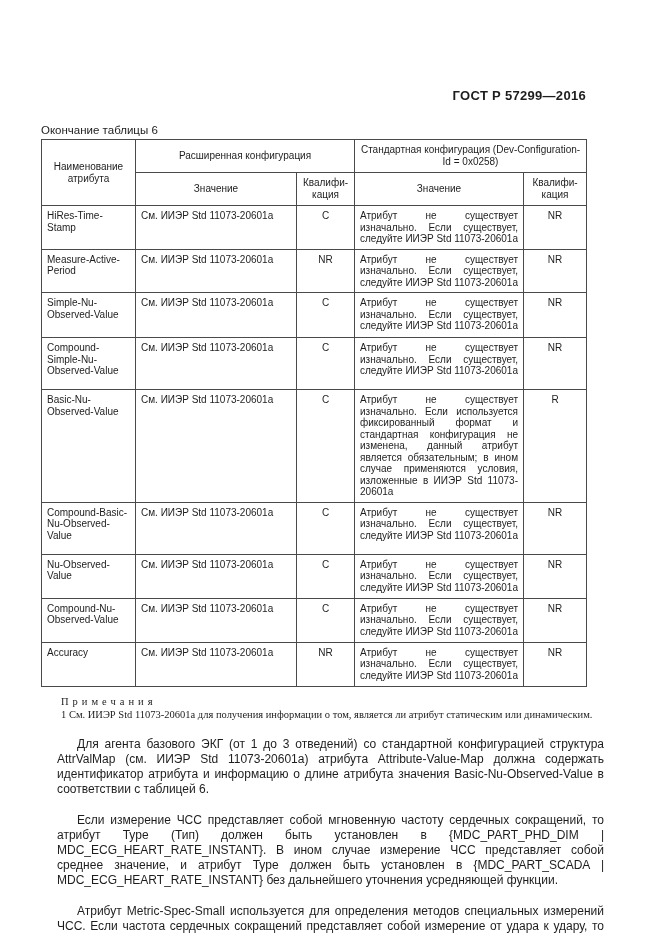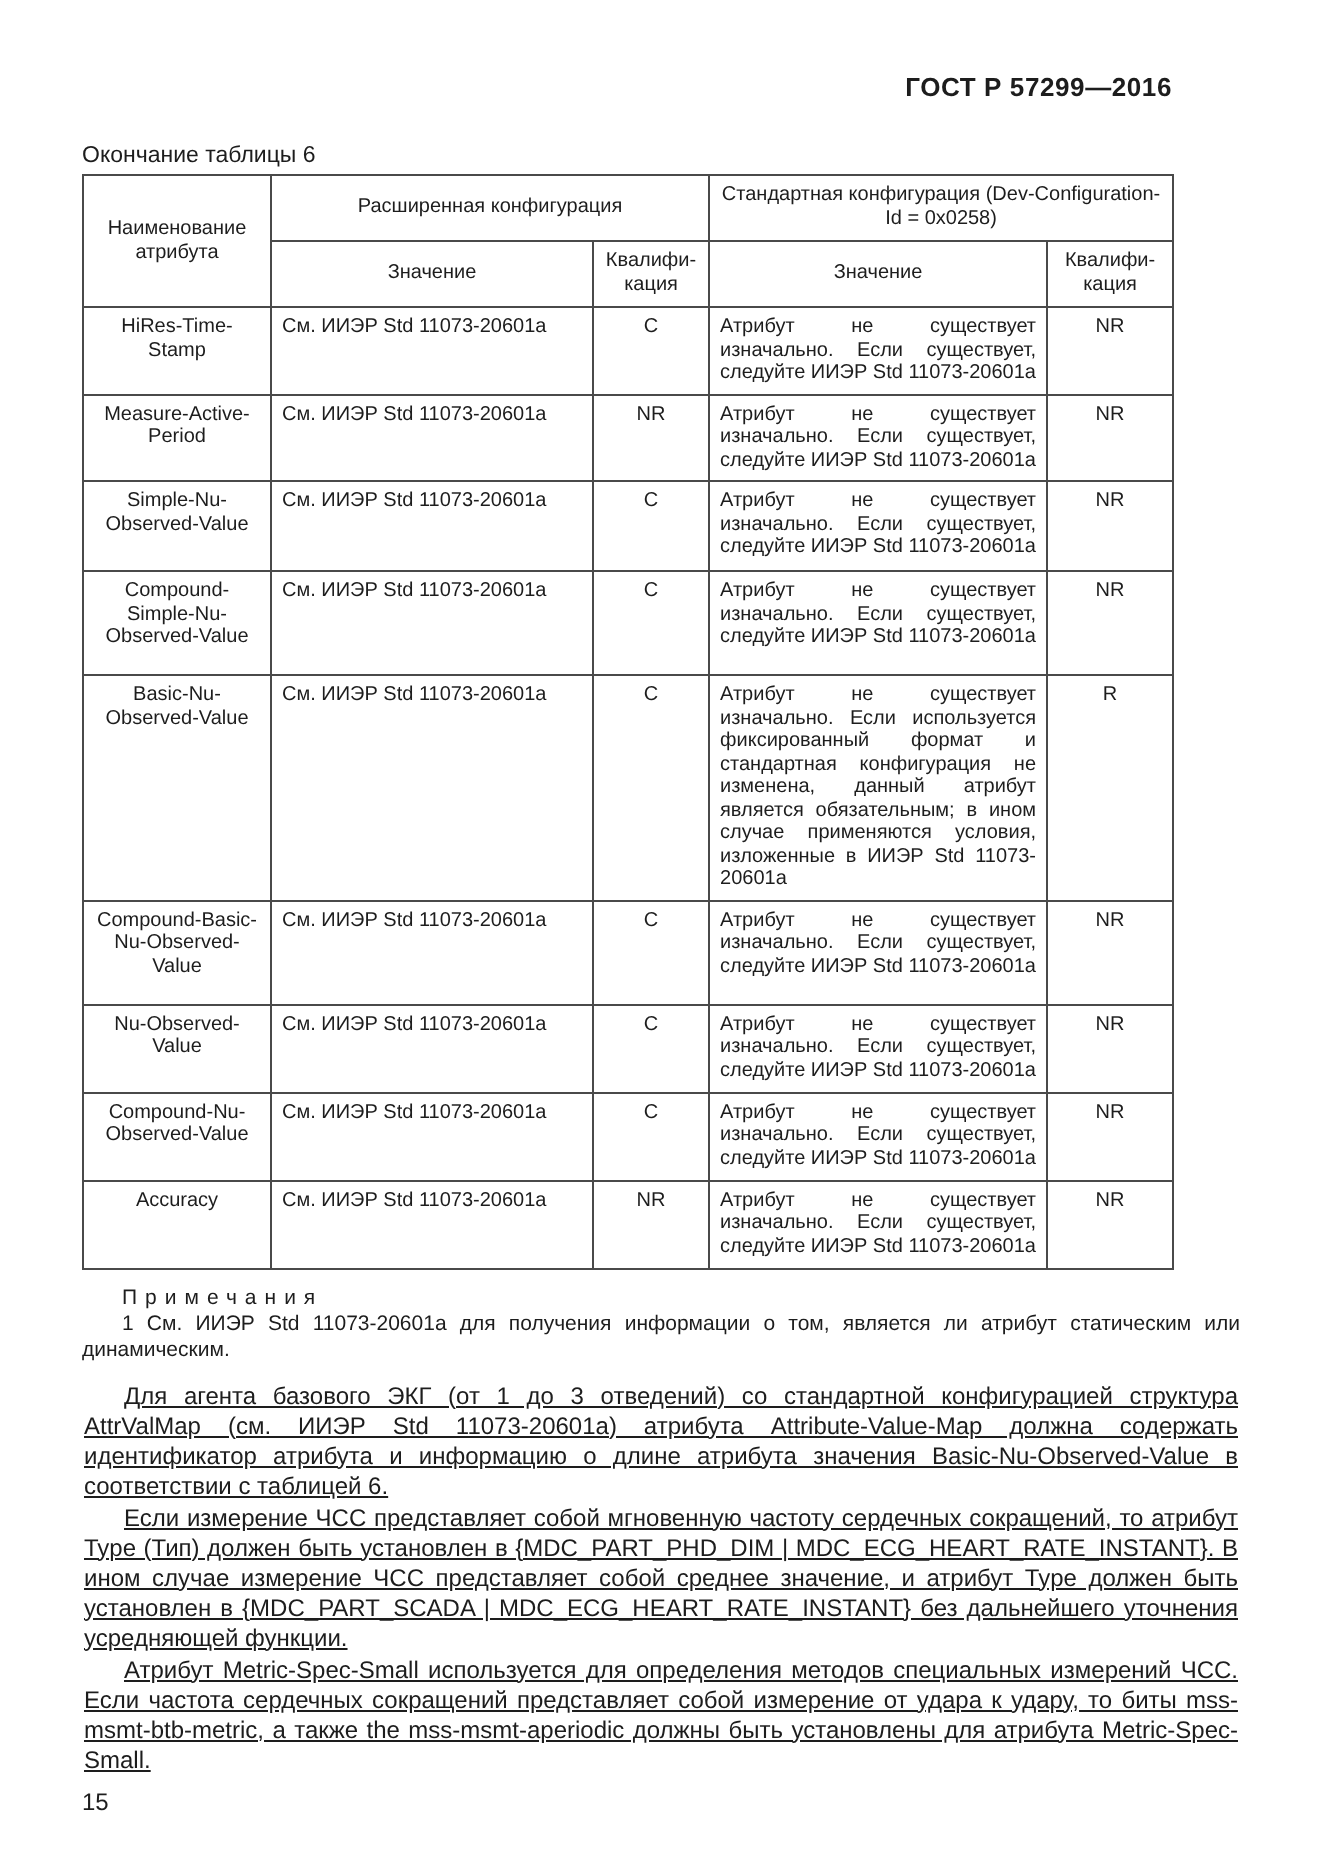--- a/index.html
+++ b/index.html
@@ -12,21 +12,21 @@
     height: 935px;
     overflow: hidden;
     font-family: "Liberation Sans", sans-serif;
     color: #1d1d1d;
     -webkit-font-smoothing: antialiased;
   }
   .page {
     box-sizing: border-box;
     width: 527px;
     height: 935px;
-    padding: 36px 41px 0 41px;
+    padding: 88px 41px 0 41px;
     background: #ffffff;
   }
   .doc-header {
     width: 545px;
     text-align: right;
     font-weight: bold;
     font-size: 13px;
     letter-spacing: 0.3px;
   }
   .table-caption {
@@ -51,54 +51,54 @@
     text-align: center;
     vertical-align: middle;
     padding: 4px 4px;
   }
   table.attr-table td {
     font-size: 10px;
     line-height: 11.5px;
     vertical-align: top;
     padding: 4px 5px;
   }
-  td.c1 { text-align: center; }
+  td.c1 { text-align: left; }
   td.c2 { text-align: left; }
   td.c3, td.c5 { text-align: center; }
   td.c4 { text-align: justify; }
   tbody tr.r1, tbody tr.r2 { height: 43px; }
   tbody tr.r3 { height: 45px; }
   tbody tr.r4, tbody tr.r6 { height: 52px; }
   tbody tr.r5 { height: 96px; }
   tbody tr.r7, tbody tr.r8, tbody tr.r9 { height: 44px; }
   .notes {
     margin-top: 8px;
     width: 579px;
     font-size: 10.5px;
     line-height: 13px;
+    font-family: Liberation Serif, serif;
   }
   .notes-title {
     text-indent: 20px;
     letter-spacing: 4px;
   }
   .note-item {
     text-indent: 20px;
     text-align: justify;
   }
   .body-text {
     width: 579px;
     margin-top: 9px;
     font-size: 12px;
     line-height: 15px;
   }
   .body-text p {
-    margin: 1px;
+    margin: 16px;
     text-indent: 20px;
     text-align: justify;
-    text-decoration: underline;
   }
   .page-number {
     width: 545px;
     margin-top: 6px;
     font-size: 12px;
   }
 </style>
 </head>
 <body>
 

